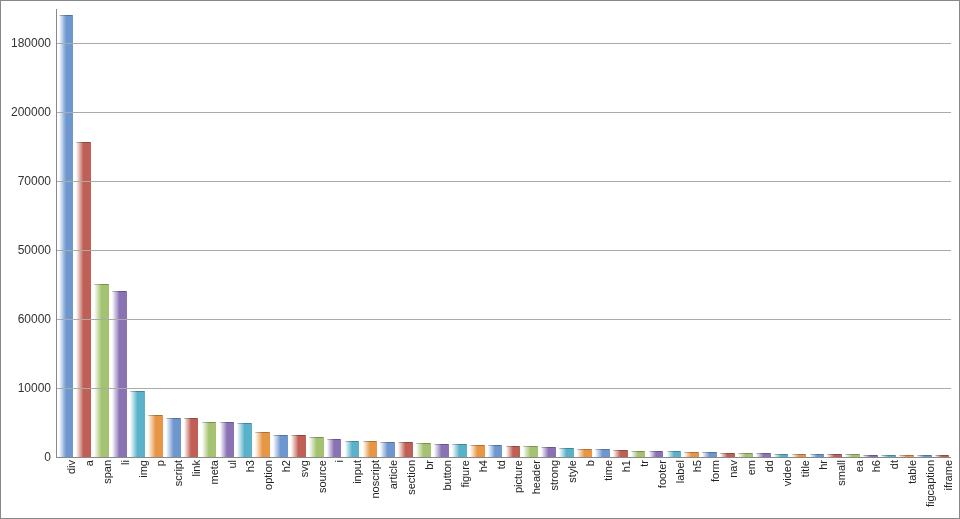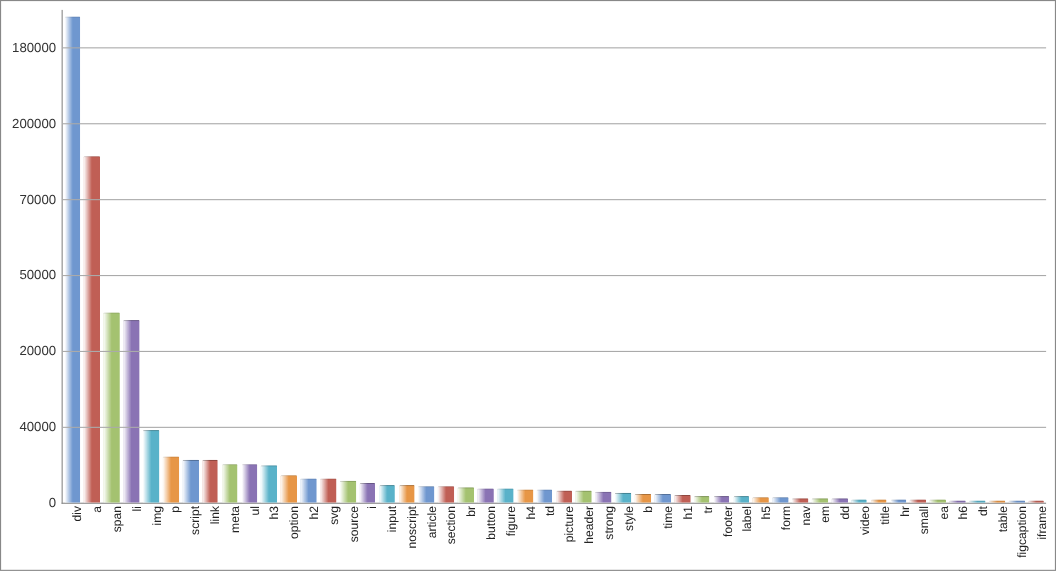--- a/index.html
+++ b/index.html
@@ -64,23 +64,23 @@
         <div class="bar" style="left: 86.18%; width: 1.64%; height: 0.384615%; background: linear-gradient(to right, rgba(255, 255, 255, 0.55), rgb(192, 95, 85) 50%, rgb(192, 95, 85)); border-top: 1px solid rgba(0, 0, 0, 0.25);"></div>
         <div class="bar" style="left: 88.18%; width: 1.64%; height: 0.346154%; background: linear-gradient(to right, rgba(255, 255, 255, 0.55), rgb(164, 194, 112) 50%, rgb(164, 194, 112)); border-top: 1px solid rgba(0, 0, 0, 0.25);"></div>
         <div class="bar" style="left: 90.18%; width: 1.64%; height: 0.307692%; background: linear-gradient(to right, rgba(255, 255, 255, 0.55), rgb(138, 115, 180) 50%, rgb(138, 115, 180)); border-top: 1px solid rgba(0, 0, 0, 0.25);"></div>
         <div class="bar" style="left: 92.18%; width: 1.64%; height: 0.269231%; background: linear-gradient(to right, rgba(255, 255, 255, 0.55), rgb(89, 178, 201) 50%, rgb(89, 178, 201)); border-top: 1px solid rgba(0, 0, 0, 0.25);"></div>
         <div class="bar" style="left: 94.18%; width: 1.64%; height: 0.230769%; background: linear-gradient(to right, rgba(255, 255, 255, 0.55), rgb(231, 150, 70) 50%, rgb(231, 150, 70)); border-top: 1px solid rgba(0, 0, 0, 0.25);"></div>
         <div class="bar" style="left: 96.18%; width: 1.64%; height: 0.192308%; background: linear-gradient(to right, rgba(255, 255, 255, 0.55), rgb(111, 151, 207) 50%, rgb(111, 151, 207)); border-top: 1px solid rgba(0, 0, 0, 0.25);"></div>
         <div class="bar" style="left: 98.18%; width: 1.64%; height: 0.169231%; background: linear-gradient(to right, rgba(255, 255, 255, 0.55), rgb(192, 95, 85) 50%, rgb(192, 95, 85)); border-top: 1px solid rgba(0, 0, 0, 0.25);"></div>
       </div>
   <div class="y-tick" style="top: 100%;">0</div>
       <div class="grid-line" style="top: 84.6154%;"></div>
-      <div class="y-tick" style="top: 84.6154%;">40000</div>
+      <div class="y-tick" style="top: 84.6154%;">10000</div>
       <div class="grid-line" style="top: 69.2308%;"></div>
-      <div class="y-tick" style="top: 69.2308%;">20000</div>
+      <div class="y-tick" style="top: 69.2308%;">60000</div>
       <div class="grid-line" style="top: 53.8462%;"></div>
       <div class="y-tick" style="top: 53.8462%;">50000</div>
       <div class="grid-line" style="top: 38.4615%;"></div>
       <div class="y-tick" style="top: 38.4615%;">70000</div>
       <div class="grid-line" style="top: 23.0769%;"></div>
       <div class="y-tick" style="top: 23.0769%;">200000</div>
       <div class="grid-line" style="top: 7.69231%;"></div>
       <div class="y-tick" style="top: 7.69231%;">180000</div>
     </div>
   <div class="x-labels" id="xlabels">

